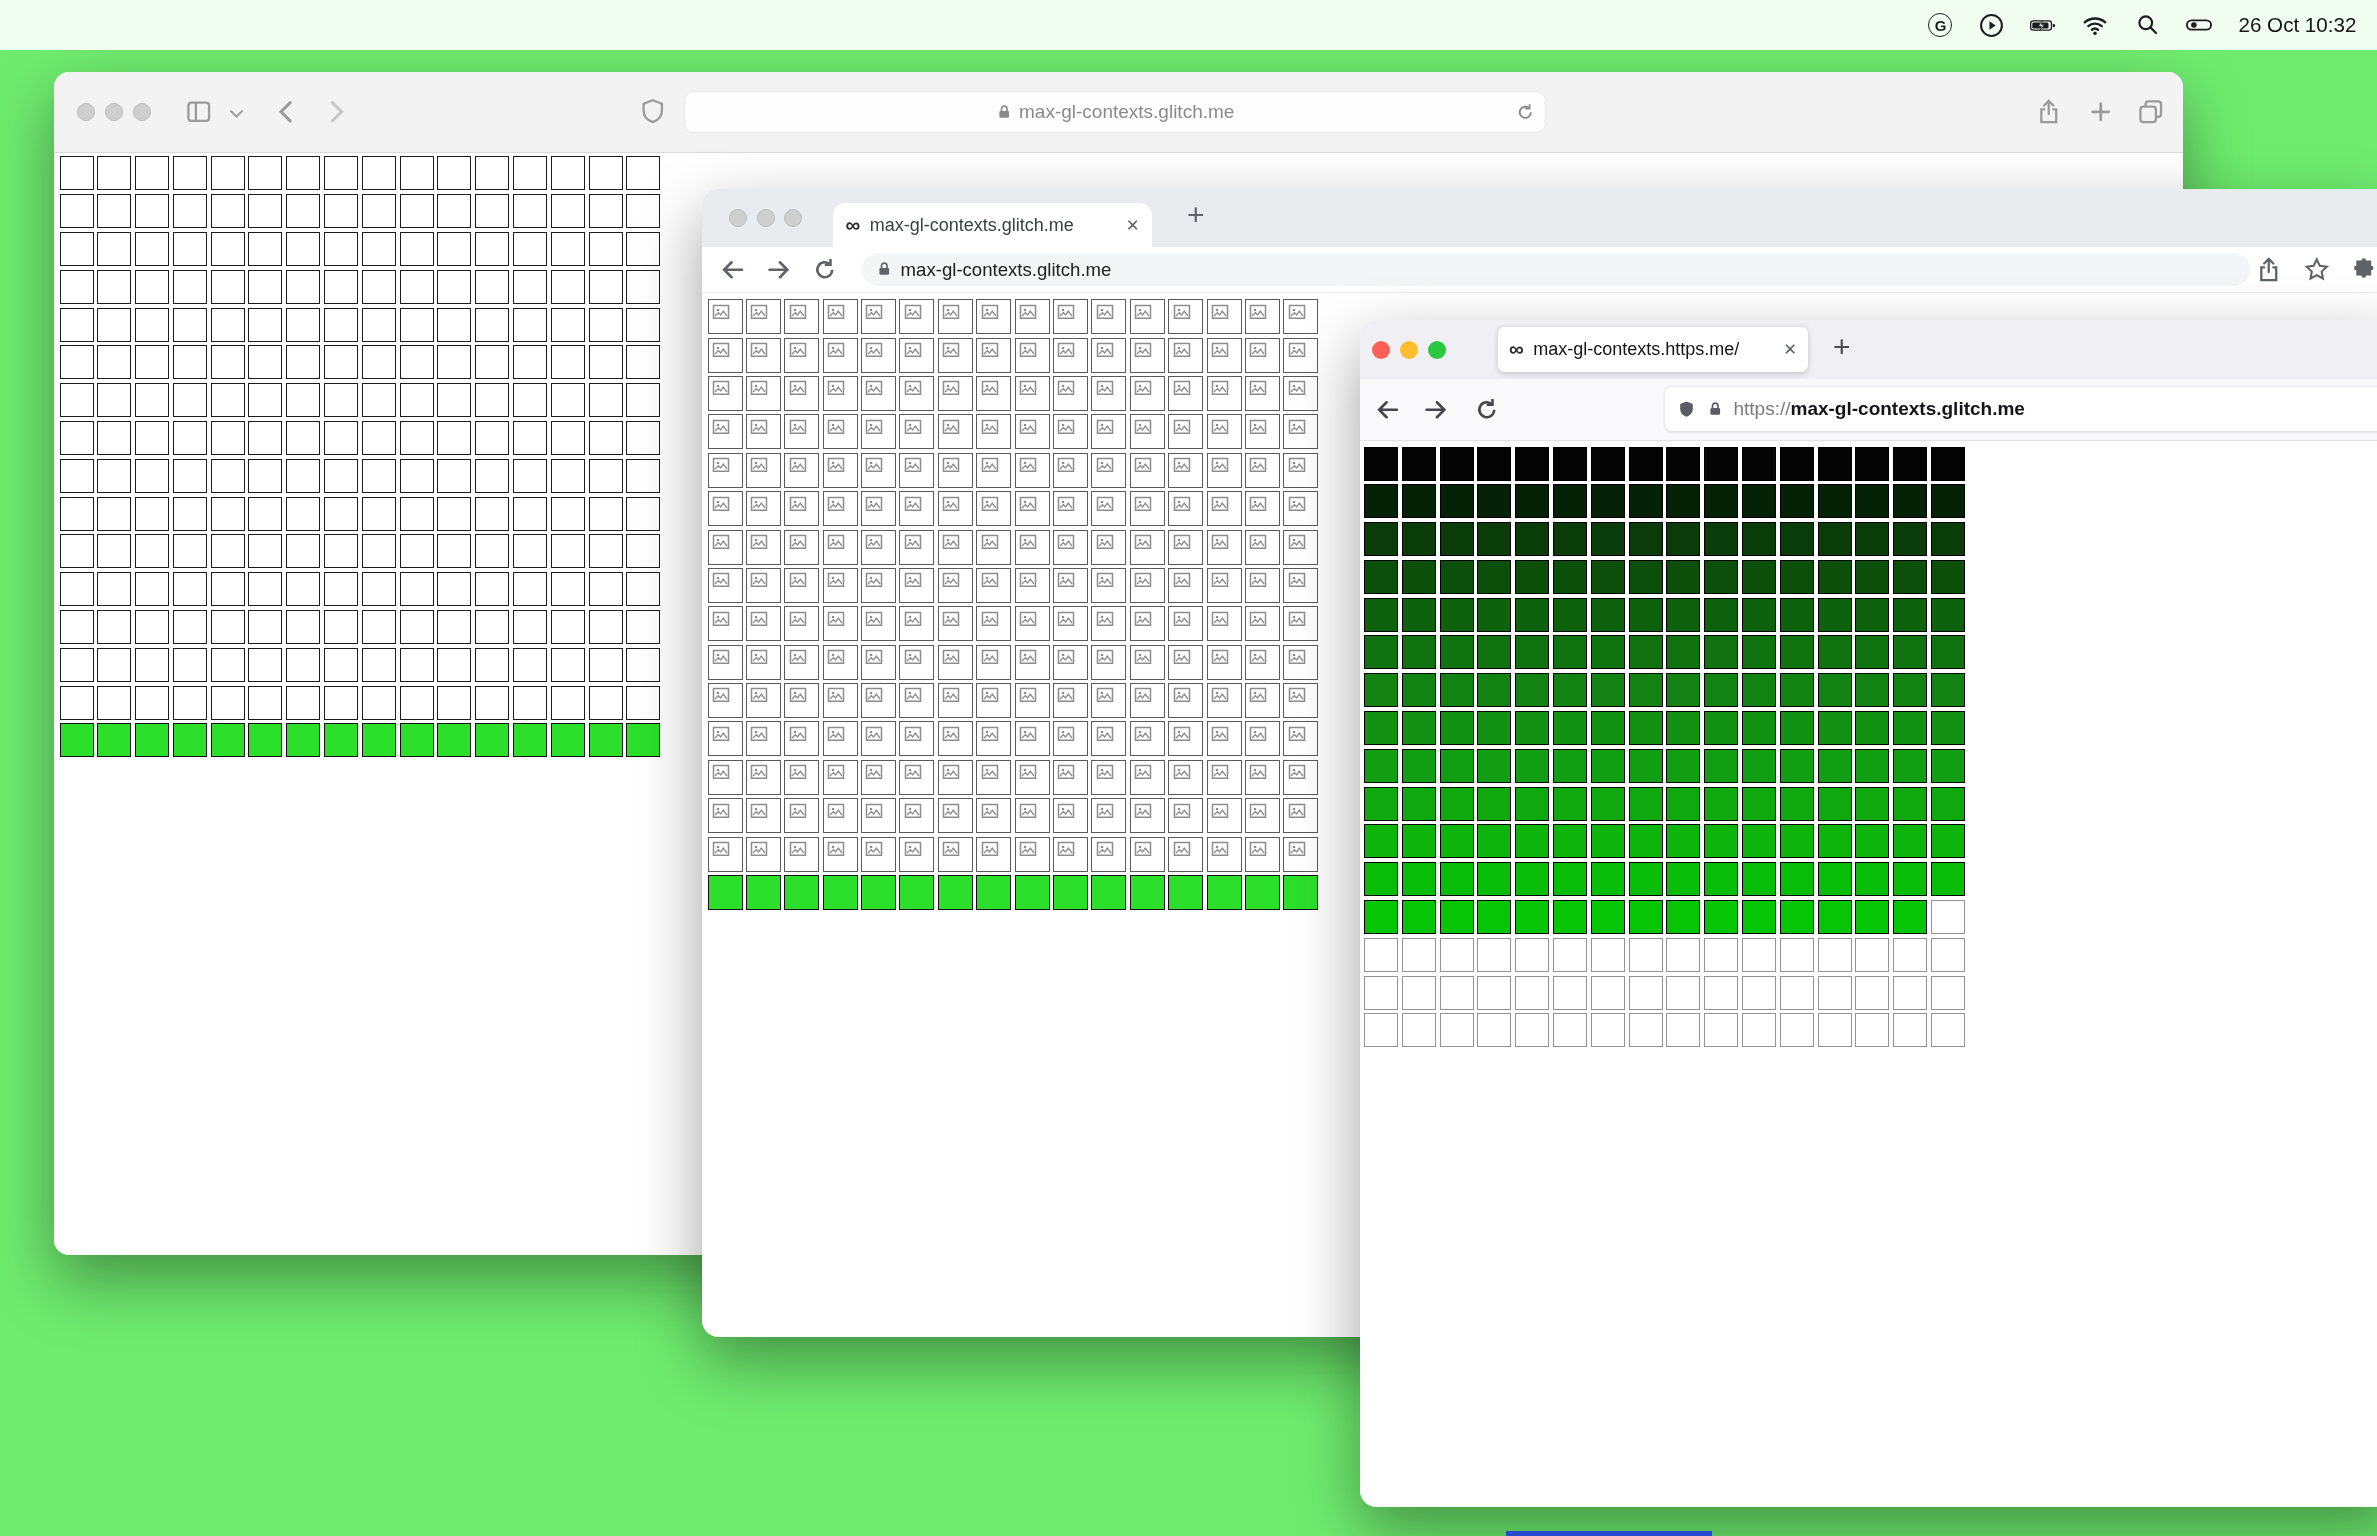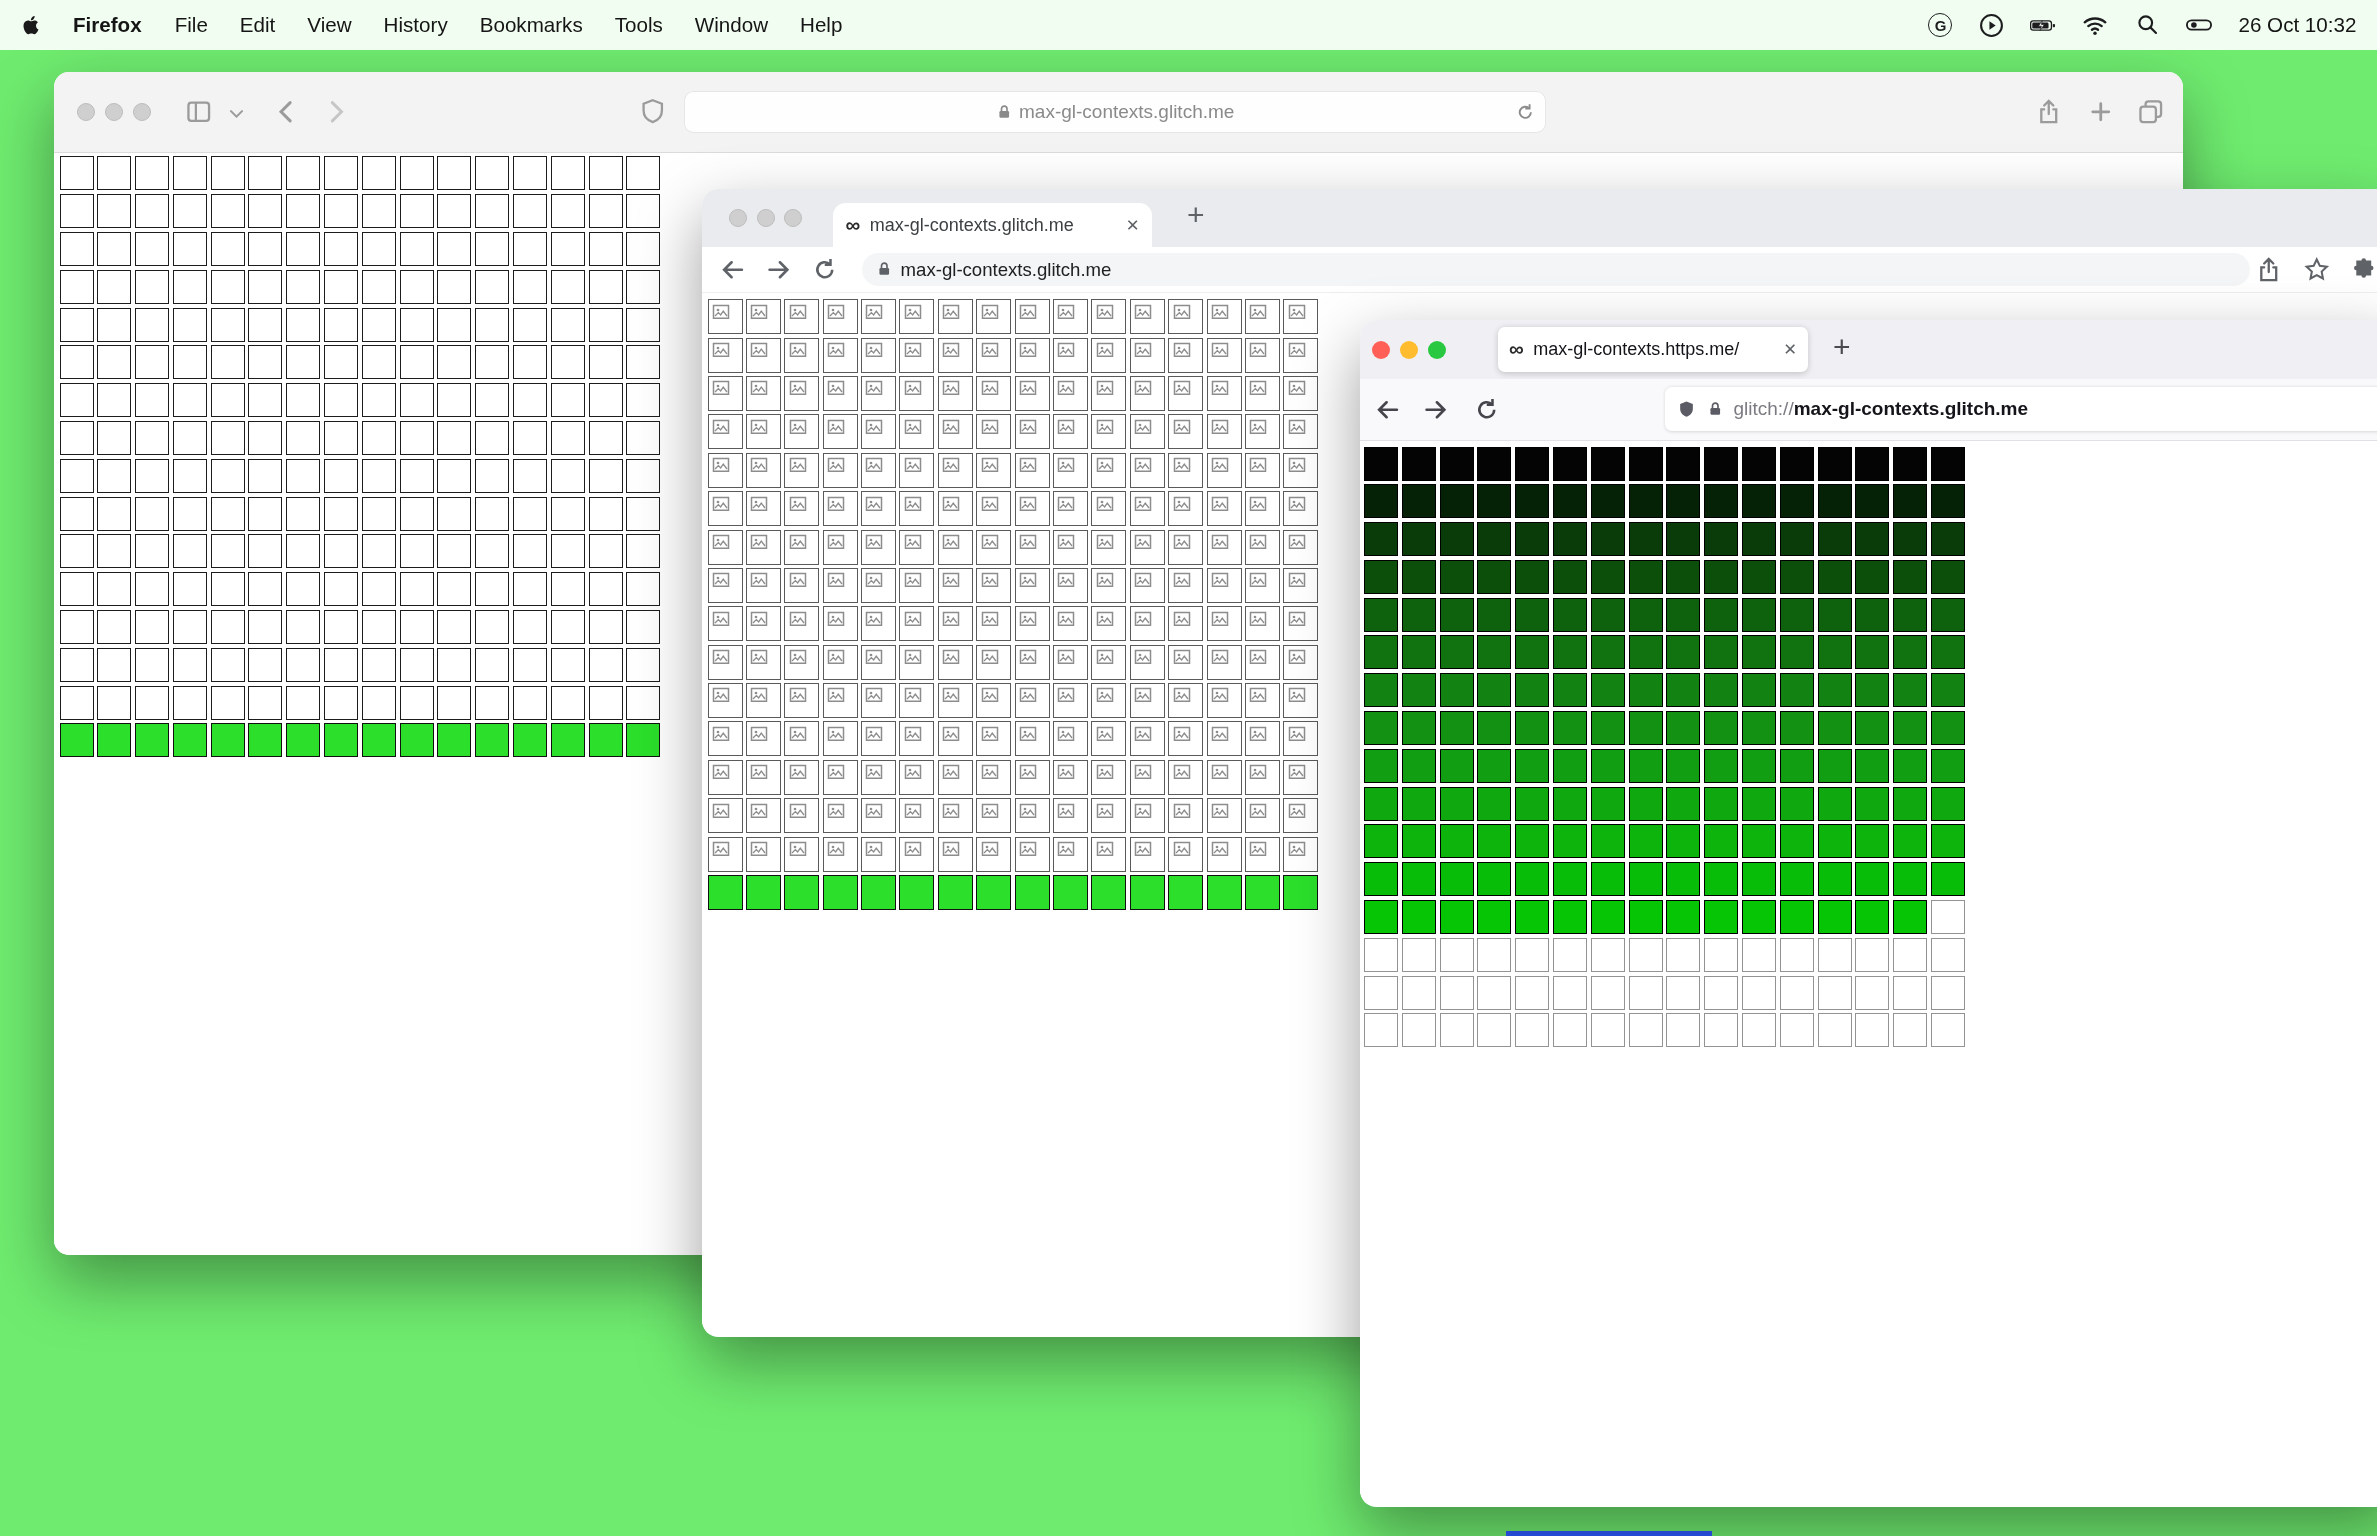--- a/index.html
+++ b/index.html
@@ -108,39 +108,20 @@
 
   
   #dock-strip{position:absolute;left:1506px;top:1531px;width:206px;height:5.5px;background:var(--dock-strip,#2e5bff);}
 
   svg{display:block;}
 </style>
 </head>
 <body>
 
 <div class="menubar">
-  <div class="mb-left">
-    <span class="apple">
-      <svg width="22" height="26" viewBox="0 0 24 24" fill="#1a1a1a">
-        <path d="M16.37 12.79c-.03-2.53 2.07-3.74 2.16-3.8-1.18-1.72-3.01-1.96-3.66-1.99-1.56-.16-3.04.92-3.83.92-.79 0-2.01-.9-3.3-.87-1.7.03-3.27.99-4.14 2.51-1.77 3.07-.45 7.61 1.27 10.1.84 1.22 1.84 2.59 3.15 2.54 1.27-.05 1.75-.82 3.28-.82 1.53 0 1.96.82 3.3.79 1.36-.02 2.22-1.24 3.05-2.46.96-1.41 1.35-2.78 1.37-2.85-.03-.01-2.63-1.01-2.65-4.07z"></path>
-        <path d="M13.84 5.38c.7-.85 1.17-2.03 1.04-3.21-1.01.04-2.23.67-2.95 1.52-.65.75-1.22 1.95-1.07 3.1 1.13.09 2.28-.57 2.98-1.41z"></path>
-      </svg>
-    </span>
-    <span class="app-name">Firefox</span>
-    <span class="menus">
-        <span class="menu-item">File</span>
-        <span class="menu-item">Edit</span>
-        <span class="menu-item">View</span>
-        <span class="menu-item">History</span>
-        <span class="menu-item">Bookmarks</span>
-        <span class="menu-item">Tools</span>
-        <span class="menu-item">Window</span>
-        <span class="menu-item">Help</span>
-      </span>
-  </div>
   <div class="mb-right">
     <span class="statusicon gbadge">G</span>
     <span class="statusicon">
       <svg width="25" height="25" viewBox="0 0 24 24">
         <circle cx="12" cy="12" r="10" fill="none" stroke="#1d1d1f" stroke-width="2"></circle>
         <path d="M10 8 l6 4 -6 4z" fill="#1d1d1f"></path>
       </svg>
     </span>
     <span class="statusicon">
       <svg width="32" height="15" viewBox="0 0 40 20">
@@ -2297,21 +2278,21 @@
         <svg viewBox="0 0 24 24" fill="currentColor">
           <path d="M12 2 l8 3 v6 c0 5 -3.4 8.6 -8 10 -4.6 -1.4 -8 -5 -8 -10 V5 z"></path>
         </svg>
       </span>
       <span class="lock-ic">
         <svg viewBox="0 0 24 24">
           <rect x="5" y="10" width="14" height="10" rx="2" fill="currentColor"></rect>
           <path d="M8 10 V7 a4 4 0 0 1 8 0 v3" fill="none" stroke="currentColor" stroke-width="2.4"></path>
         </svg>
       </span>
-      <span class="url-scheme">glitch://</span>
+      <span class="url-scheme">https://</span>
         <span class="url-host">max-gl-contexts.glitch.me</span>
     </div>
   </div>
   <div class="ff-content">
     <div id="firefox-grid" style="grid-template-columns: repeat(16, 34px);">
         <div class="cell f-colored" style="background: rgb(4, 4, 4);"></div>
         <div class="cell f-colored" style="background: rgb(4, 4, 4);"></div>
         <div class="cell f-colored" style="background: rgb(4, 4, 4);"></div>
         <div class="cell f-colored" style="background: rgb(4, 4, 4);"></div>
         <div class="cell f-colored" style="background: rgb(4, 4, 4);"></div>

